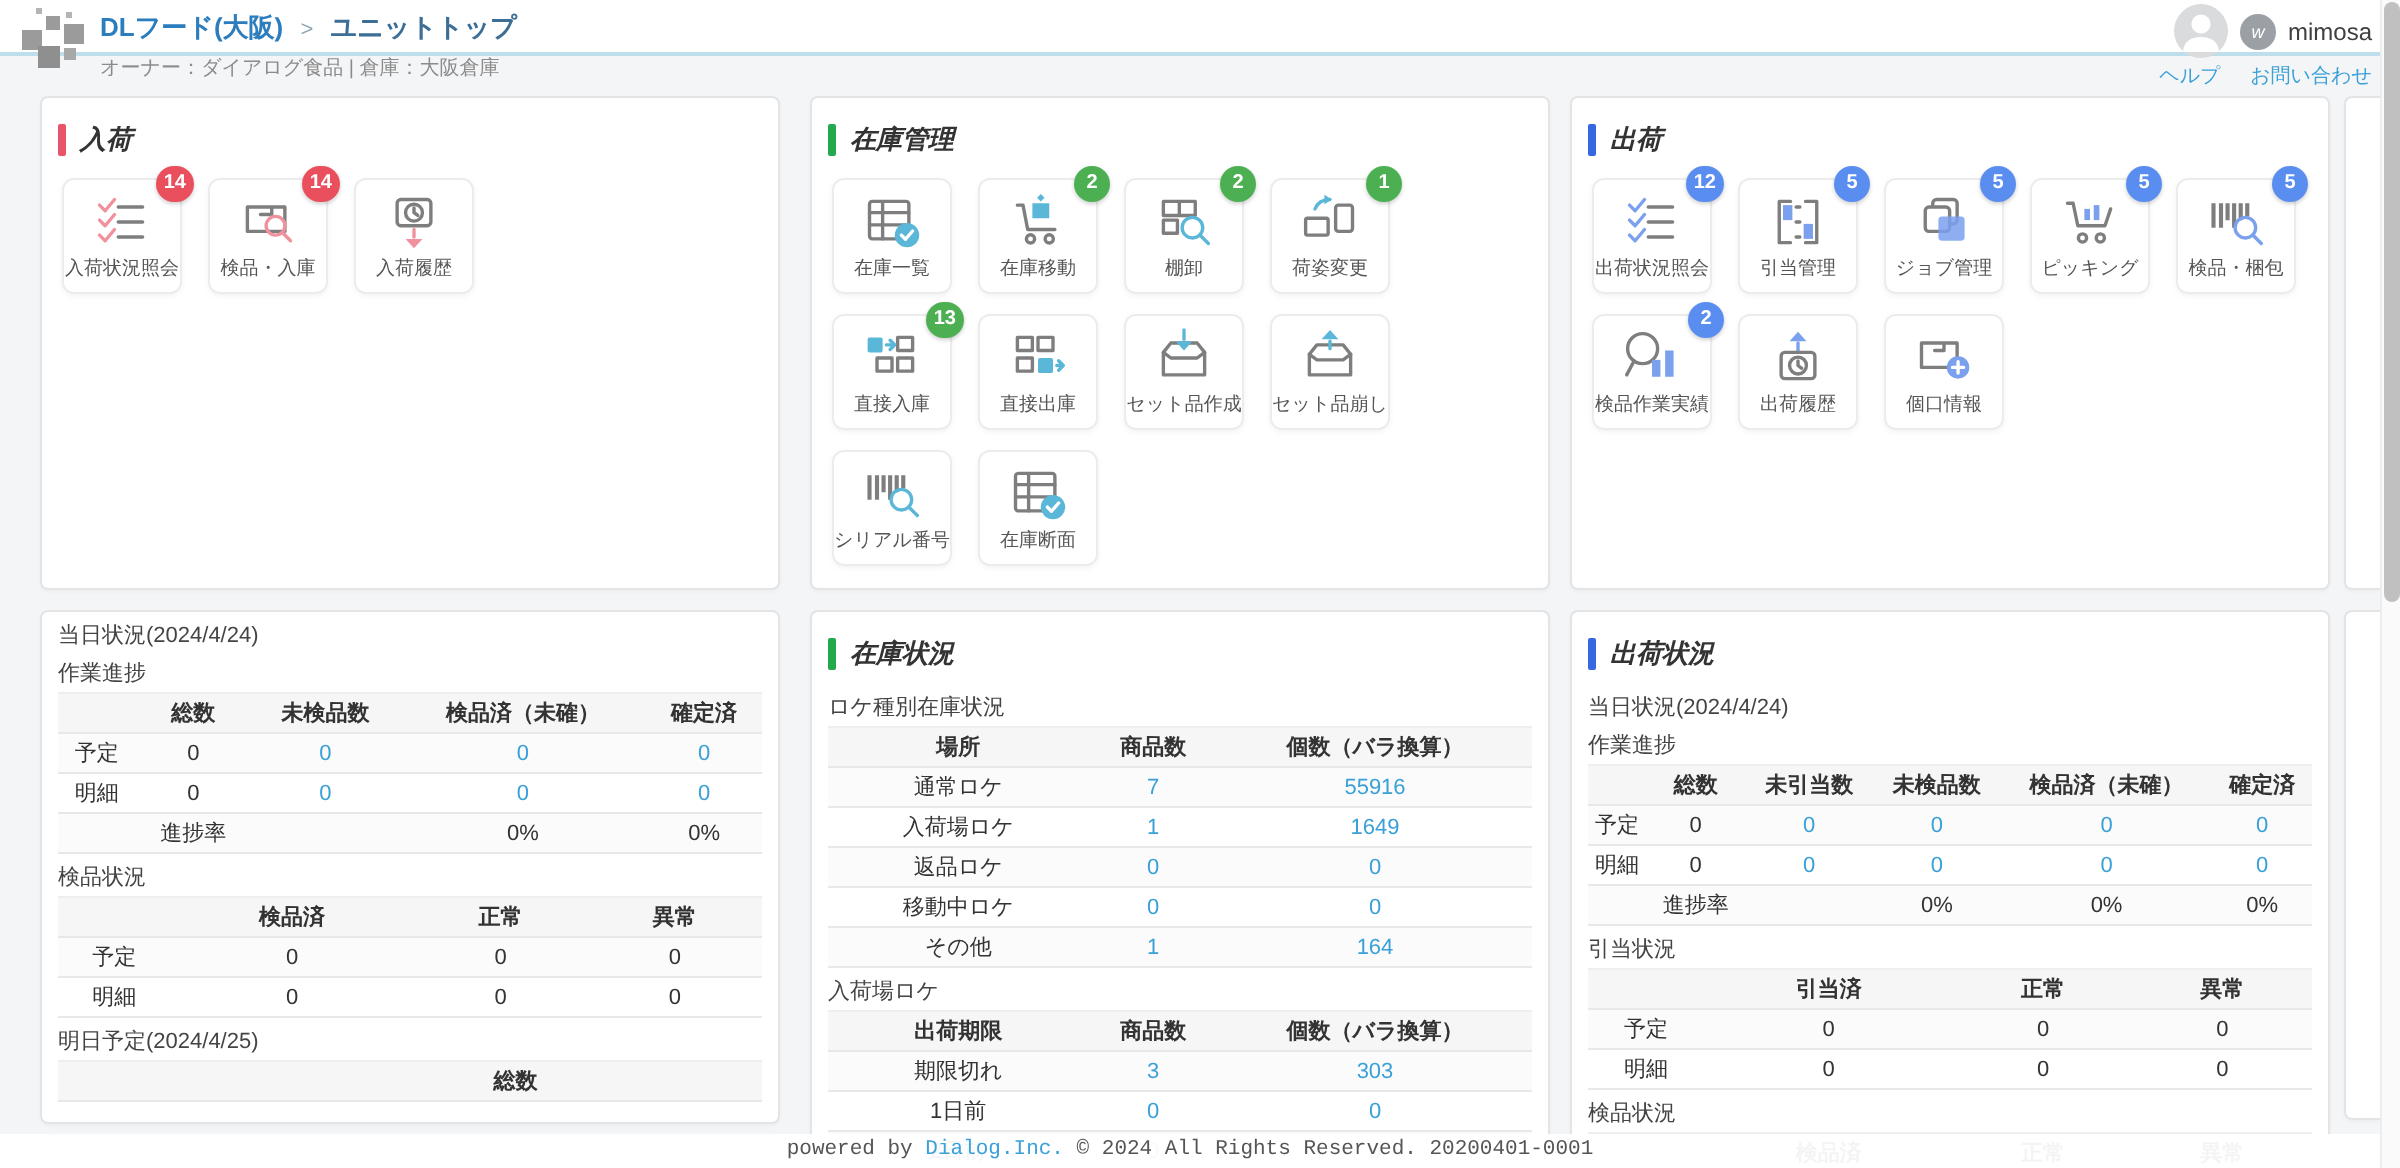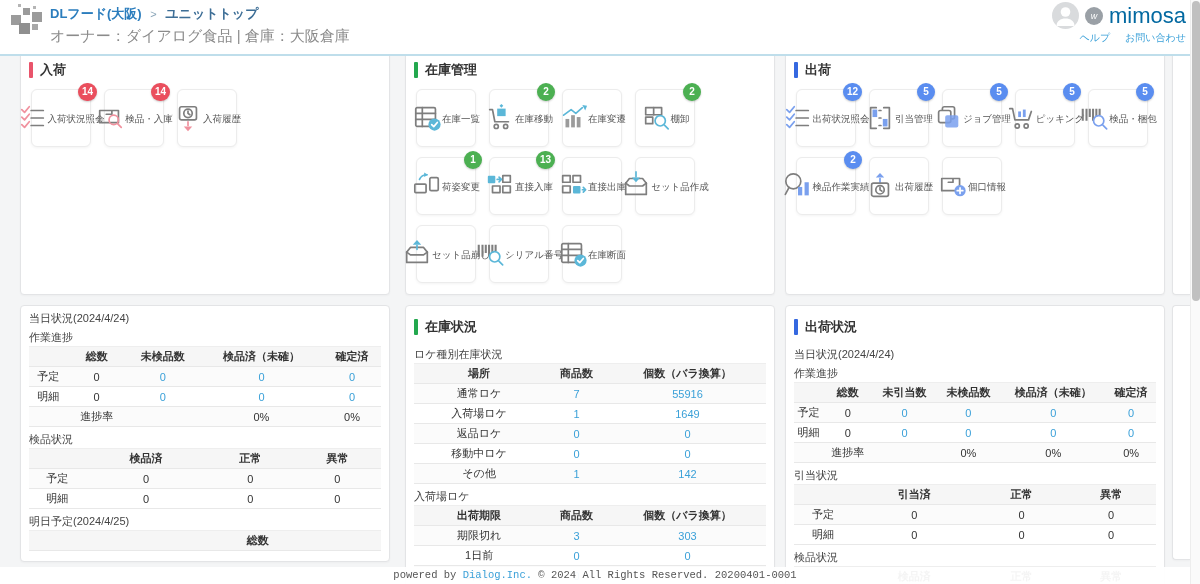--- a/index.html
+++ b/index.html
@@ -1,53 +1,53 @@
 <!DOCTYPE html>
 <html style="--link: #3aa0d8;"><head>
 <meta charset="utf-8">
 <style>
   * { margin:0; padding:0; box-sizing:border-box; }
   html,body { width:1200px; height:584px; overflow:hidden; }
   body { background:#f4f5f6; font-family:"Liberation Sans","DejaVu Sans",sans-serif; color:#333; position:relative; }
   a { text-decoration:none; cursor:pointer;text-align:right; }
 
   
-  header { position:absolute; top:0; left:0; width:1200px; height:56px; background:#fff;
+  header { position:absolute; top:0; left:0; width:1200px; height:28px; background:#fff;
            border-bottom:2px solid #bfdeeb; z-index:20; }
   .logo { position:absolute; left:8px; top:3px; width:36px; height:36px; }
   .crumb-wrap { position:absolute; left:50px; top:5px; }
   .crumb-row { font-size:13px; font-weight:bold; }
   .app-title { color:#2b7dbd; }
   .crumb-sep { color:#8aa5b8; margin:0 5px; font-weight:normal; font-size:11px; }
   .page-title { color:#3d6e96; }
-  .subtitle { font-size:15px; color:#8b8b8b; margin-top:4px; }
+  .subtitle { font-size:10px; color:#8b8b8b; margin-top:4px; }
   .user-wrap { position:absolute; right:14px; top:2px; text-align:right; }
   .user-row { display:flex; align-items:center; gap:6px; justify-content:flex-end; }
   .avatar { width:27px; height:27px; border-radius:50%; background:#d9dbdd; overflow:hidden; }
   .mlogo { width:18px; height:18px; border-radius:50%; background:#9aa0a6; color:#fff;
            font-size:9px; line-height:18px; text-align:center; font-style:italic; }
-  .username { font-size:22px; color:#0369a1;text-align:center; }
+  .username { font-size:12px; color:#404040;text-align:center; }
   .header-links { margin-top:2px; font-size:10px; }
   .header-links a { color:#3aa0d8; margin-left:12px; }
 
   
   .panel { position:absolute; background:#fff; border:1px solid #e3e4e6; border-radius:4px;
            box-shadow:0 1px 2px rgba(0,0,0,.03); }
   .menu-panel { top:48px; height:247px; }
   .status-panel { top:305px; padding-bottom:8px; }
   .sliver { border-radius:4px 0 0 4px; border-right:none; }
   .panel-title { display:flex; align-items:center; padding:12px 8px 6px 8px; }
   .accent { width:4px; height:16px; border-radius:1px; margin-right:7px; background:#888; }
-  .panel-title-text { font-size:13px; font-weight:bold; color:#333; }
+  .panel-title-text { font-size:13px; font-weight:bold; color:#333;font-style:italic; }
 
   
   .tiles { display:flex; flex-wrap:wrap; gap:10px 13px; padding:4px 10px; }
   .tile { position:relative; width:60px; height:58px; background:#fff; border:1px solid #ececec;
           border-radius:6px; box-shadow:0 1px 3px rgba(0,0,0,.05); cursor:pointer;
-          display:flex; flex-direction:row; align-items:center; justify-content:center; }
+          display:flex; flex-direction:column; align-items:center; justify-content:center; }
   .tile-icon { height:30px; display:flex; align-items:center; }
   .tile-label { font-size:9.5px; color:#555; margin-top:2px; white-space:nowrap; }
   .badge { position:absolute; top:-7px; right:-7px; min-width:18px; height:18px; padding:0 4px;
            border-radius:9px; color:#fff; font-size:10px; font-weight:bold; line-height:18px;
            text-align:center; box-shadow:0 1px 2px rgba(0,0,0,.2); }
 
   
   .sections { padding:0 8px; }
   .sec-heading { font-size:11px; color:#444; margin:5px 0 2px 0; line-height:14px; }
   table.status-table { width:100%; border-collapse:collapse; margin-bottom:2px; }
@@ -181,32 +181,20 @@
               <path d="M5 7h3l2.5 13H25" stroke="#7e7e7e" stroke-width="1.8" fill="none" stroke-linecap="round" stroke-linejoin="round"></path>
               <circle cx="12" cy="25" r="2.2" stroke="#7e7e7e" stroke-width="1.8" fill="none" stroke-linecap="round" stroke-linejoin="round"></circle>
               <circle cx="22" cy="25" r="2.2" stroke="#7e7e7e" stroke-width="1.8" fill="none" stroke-linecap="round" stroke-linejoin="round"></circle>
               <rect x="13" y="6" width="9" height="8" fill="#5bb7d8"></rect>
               <path d="M17.5 1l2 2-2 2-2-2z" fill="#5bb7d8"></path>
             </svg>
           </span>
           <span class="tile-label">在庫移動</span>
         </div>
         <div class="tile">
-          <span class="tile-icon">
-            <svg viewBox="0 0 32 32" width="30" height="30">
-              <rect x="8" y="17" width="4" height="9" fill="#9b9b9b"></rect>
-              <rect x="14" y="13" width="4" height="13" fill="#9b9b9b"></rect>
-              <rect x="20" y="15" width="4" height="11" fill="#9b9b9b"></rect>
-              <path d="M6 13l8-6 5 4 7-6" stroke="#5bb7d8" stroke-width="1.8" fill="none" stroke-linecap="round" stroke-linejoin="round"></path>
-              <path d="M26 2l5 1-2 5z" fill="#5bb7d8"></path>
-            </svg>
-          </span>
-          <span class="tile-label">在庫変遷</span>
-        </div>
-        <div class="tile">
           <span class="badge" style="background:#4cb052">2</span>
           <span class="tile-icon">
             <svg viewBox="0 0 32 32" width="30" height="30">
               <rect x="5" y="5" width="17" height="7.5" stroke="#7e7e7e" stroke-width="1.8" fill="none" stroke-linecap="round" stroke-linejoin="round"></rect>
               <path d="M13.5 5v7.5" stroke="#7e7e7e" stroke-width="1.8" fill="none" stroke-linecap="round" stroke-linejoin="round"></path>
               <rect x="5" y="15" width="7.5" height="7" stroke="#7e7e7e" stroke-width="1.8" fill="none" stroke-linecap="round" stroke-linejoin="round"></rect>
               <circle cx="20.5" cy="19" r="5.5" stroke="#5bb7d8" stroke-width="1.8" fill="none" stroke-linecap="round" stroke-linejoin="round"></circle>
               <path d="M25 23.5l4 4" stroke="#5bb7d8" stroke-width="1.8" fill="none" stroke-linecap="round" stroke-linejoin="round"></path>
             </svg>
           </span>
@@ -507,21 +495,21 @@
               <td class="link">0</td>
             </tr>
             <tr>
               <td class="">移動中ロケ</td>
               <td class="link">0</td>
               <td class="link">0</td>
             </tr>
             <tr>
               <td class="">その他</td>
               <td class="link">1</td>
-              <td class="link">142</td>
+              <td class="link">164</td>
             </tr>
           </tbody>
         </table>
         <div class="sec-heading">入荷場ロケ</div>
         <table class="status-table wide1 c3">
           <thead>
             <tr>
               <th>出荷期限</th>
               <th>商品数</th>
               <th>個数（バラ換算）</th>

